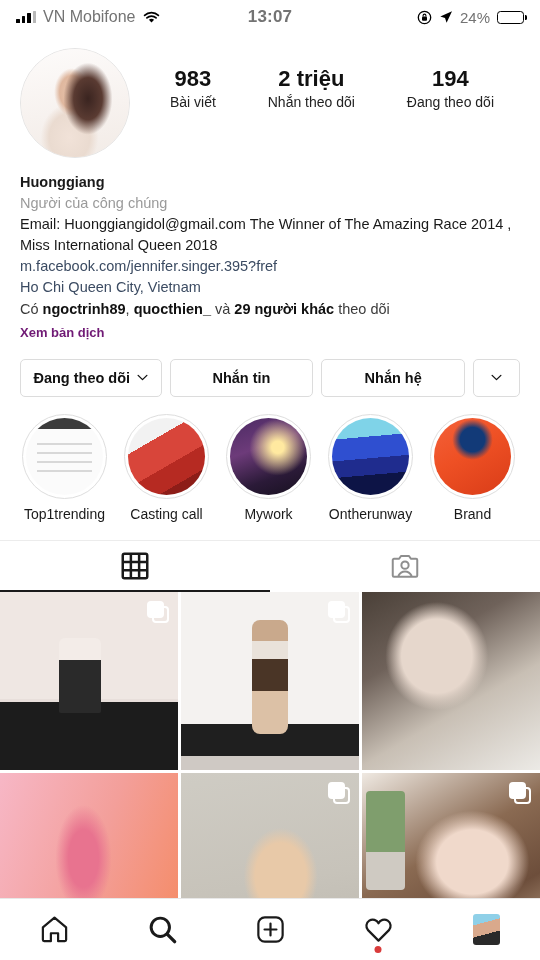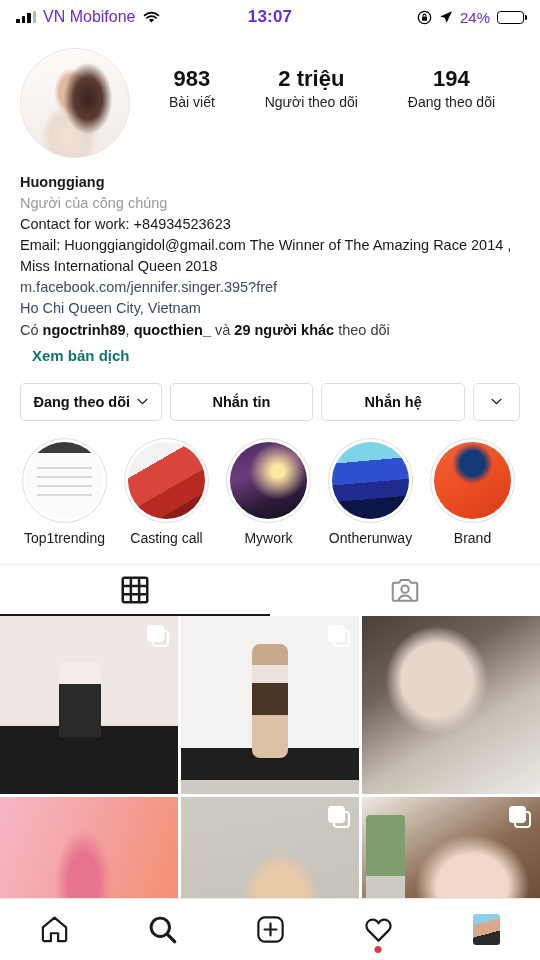--- a/index.html
+++ b/index.html
@@ -6,21 +6,21 @@
   html, body {
     width: 540px; height: 960px;
     font-family: "Liberation Sans", sans-serif;
     background: #fff; overflow: hidden;
   }
   .phone { position: relative; width: 540px; height: 960px; background: #fff; }
 
   
   .statusbar {
     height: 34px; display: flex; align-items: center;
-    padding: 0 16px; font-size: 17px; font-weight: 600; color: #6d28d9;
+    padding: 0 16px; font-size: 17px; font-weight: 600; color: #737373;
   }
   .sb-left { display: flex; align-items: center; gap: 7px; flex: 1; }
   .sb-center { font-size: 17px; font-weight: 600; letter-spacing: .2px; }
   .sb-right { display: flex; align-items: center; gap: 7px; flex: 1; justify-content: flex-end; }
   .sig { display: flex; align-items: flex-end; gap: 2px; height: 12px; }
   .sig i { display: block; width: 3.5px; background: #000; border-radius: .5px; }
   .sig i:nth-child(1){height:4px}.sig i:nth-child(2){height:7px}
   .sig i:nth-child(3){height:10px}.sig i:nth-child(4){height:12px;background:#b8b8b8}
   .carrier { font-size: 16px; font-weight: 500; }
   .batt { width: 27px; height: 13px; border: 1.4px solid #000; border-radius: 3.5px;
@@ -66,21 +66,21 @@
   .stat-lbl { font-size: 14px; color: #222; margin-top: 3px; }
 
   
   .bio { padding: 14px 20px 0 20px; font-size: 14.5px; line-height: 1.45; color: #1a1a1a; }
   .bio-name { font-weight: 700; font-size: 14.5px; }
   .bio-cat { color: #9a9a9a; }
   .bio-line { color: #1a1a1a; }
   .bio-link { color: #3b4b62; }
   .mutual { margin-top: 1px; color: #3a3a3a; }
   .mutual b { color: #111; font-weight: 700; }
-  .translate { font-weight: 700; font-size: 15px; color: #0f766e; margin-top: 4px; margin-left: 12px; }
+  .translate { font-weight: 700; font-size: 13px; color: #701a75; margin-top: 4px; }
 
   
   .actions { display: flex; gap: 8px; padding: 16px 20px 0 20px; }
   .btn {
     height: 38px; border: 1px solid #dcdcdc; border-radius: 5px; background: #fff;
     display: flex; align-items: center; justify-content: center; gap: 7px;
     font-size: 14.5px; font-weight: 600; color: #111;
   }
   .btn-follow { flex: 1.28; }
   .btn-msg { flex: 1.3; }
@@ -212,33 +212,32 @@
     <div class="avatar">
       <div class="av-bg"></div>
     </div>
     <div class="stats">
       <div class="stat">
         <div class="stat-num">983</div>
         <div class="stat-lbl">Bài viết</div>
       </div>
       <div class="stat">
         <div class="stat-num">2 triệu</div>
-        <div class="stat-lbl">Người theo dõi</div>
+        <div class="stat-lbl">Nhắn theo dõi</div>
       </div>
       <div class="stat">
         <div class="stat-num">194</div>
         <div class="stat-lbl">Đang theo dõi</div>
       </div>
     </div>
   </div>
 
   <div class="bio">
     <div class="bio-name">Huonggiang</div>
     <div class="bio-cat">Người của công chúng</div>
-    <div class="bio-line">Contact for work: +84934523623</div>
     <div class="bio-line">Email: Huonggiangidol@gmail.com The Winner of The Amazing Race 2014 ,</div>
     <div class="bio-line">Miss International Queen 2018</div>
     <div class="bio-link">m.facebook.com/jennifer.singer.395?fref</div>
     <div class="bio-link">Ho Chi Queen City, Vietnam</div>
     <div class="mutual">
       <span>Có </span><b>ngoctrinh89</b><span>, </span><b>quocthien_</b><span> và </span><b>29 người khác</b><span> theo dõi</span>
     </div>
     <div class="translate">Xem bản dịch</div>
   </div>
 

